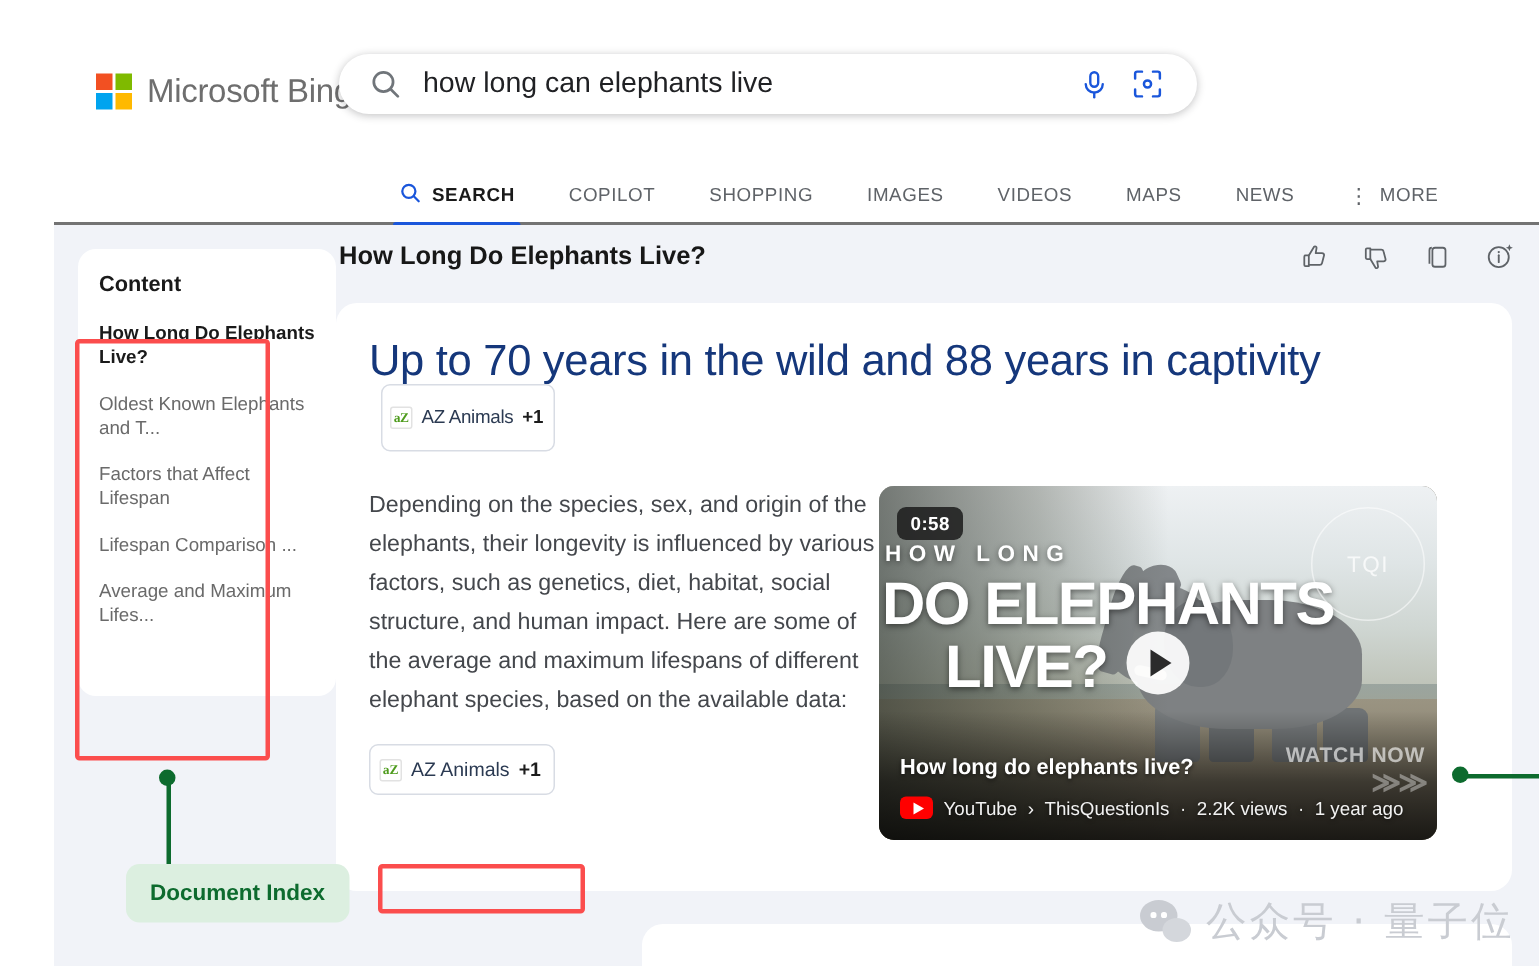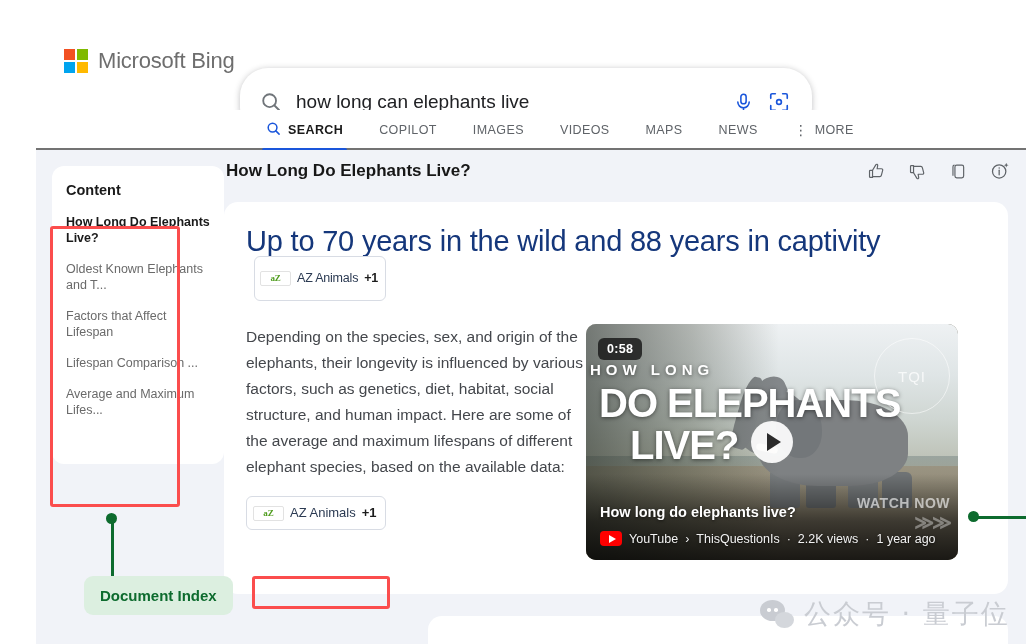--- a/index.html
+++ b/index.html
@@ -37,26 +37,26 @@
   .ms-squares i { display: block; width: 11px; height: 11px; }
   .ms-squares i:nth-child(1) { background: #f25022; }
   .ms-squares i:nth-child(2) { background: #7fba00; }
   .ms-squares i:nth-child(3) { background: #00a4ef; }
   .ms-squares i:nth-child(4) { background: #ffb900; }
   .brand-text {
     font-size: 22px; color: #6e6e6e; font-weight: 400; letter-spacing: -0.2px;
   }
 
   .searchbox {
-    position: absolute; left: 204px; top: 18px;
-    width: 572px; height: 68px;
+    position: absolute; left: 190px; top: 18px;
+    width: 572px; height: 40px;
     background: #ffffff;
     border-radius: 28px;
     box-shadow: 0 1px 6px rgba(32,33,36,.28);
-    display: flex; align-items: center; margin-top: 32px;
+    display: flex; align-items: center;
   }
   .sb-search-icon { margin-left: 20px; display:flex; }
   .sb-input {
     flex: 1; border: none; outline: none;
     font-size: 19px; color: #202124; margin-left: 14px;
     font-family: "Liberation Sans", sans-serif; background: transparent;
   }
   .sb-icons { display: flex; align-items: center; gap: 14px; margin-right: 22px; }
   .sb-icons svg { display:block; cursor: pointer; }
 
@@ -146,21 +146,21 @@
     display: inline-flex; align-items: center; gap: 6px;
     border: 1px solid #d8dce4; border-radius: 6px;
     padding: 2px 7px 2px 5px;
     font-size: 12.5px; color: #2b3a52;
     vertical-align: middle; position: relative; top: -5px;
     margin-left: 8px; background: #fff; cursor: pointer;
     white-space: nowrap;
   }
   .cite-chip .plus { font-weight: bold; color: #1c1c1c; }
   .favicon {
-    width: 31px; height: 15px; border-radius: 2px;
+    width: 15px; height: 15px; border-radius: 2px;
     background: #ffffff; border: 1px solid #e2e2e2;
     display: flex; align-items: center; justify-content: center;
     font-size: 9px; font-weight: bold; color: #4f9c1e;
     font-family: "Liberation Serif", serif; line-height: 1;
   }
 
   .answer-body { display: flex; gap: 2px; margin-top: 18px; }
   .answer-text {
     flex: 0 0 338px;
     font-size: 15.5px; line-height: 26px; color: #44474c;
@@ -242,21 +242,21 @@
     background: rgba(28,28,28,.86); color: #fff;
     font-size: 12.5px; font-weight: bold;
     padding: 4px 9px; border-radius: 6px; letter-spacing: .3px;
   }
   .vid-overlay-text {
     position: absolute; left: 2px; top: 38px;
     color: #ffffff; font-weight: bold; line-height: 1;
     text-shadow: 0 1px 4px rgba(0,0,0,.5);
   }
   .vot-1 { font-size: 15px; letter-spacing: 5px; margin-left: 2px; }
-  .vot-2 { font-size: 40px; letter-spacing: -1px; margin-top: 6px; margin-left: 11px; }
+  .vot-2 { font-size: 40px; letter-spacing: -1px; margin-top: 6px; }
   .vot-3 { font-size: 40px; letter-spacing: -1px; margin-top: 2px; margin-left: 42px; }
   .watch-now {
     position: absolute; right: 8px; bottom: 50px;
     color: rgba(255,255,255,.62); font-size: 14px; font-weight: bold;
     letter-spacing: .5px; line-height: 1;
   }
   .chevrons {
     position: absolute; right: 8px; bottom: 26px;
     color: rgba(255,255,255,.38); font-size: 19px; letter-spacing: -2px;
     font-weight: bold;
@@ -417,20 +417,23 @@
             <svg width="15" height="15" viewBox="0 0 24 24" fill="none" stroke="#1a56db" stroke-width="2.4">
               <circle cx="10.5" cy="10.5" r="7"></circle>
                 <line x1="15.8" y1="15.8" x2="21" y2="21" stroke-linecap="round"></line>
             </svg>
           </span>
           <span>SEARCH</span>
         </div>
 
         <div class="tab">
           <span>COPILOT</span>
+        </div>
+        <div class="tab">
+          <span>SHOPPING</span>
         </div>
         <div class="tab">
           <span>IMAGES</span>
         </div>
         <div class="tab">
           <span>VIDEOS</span>
         </div>
         <div class="tab">
           <span>MAPS</span>
         </div>

